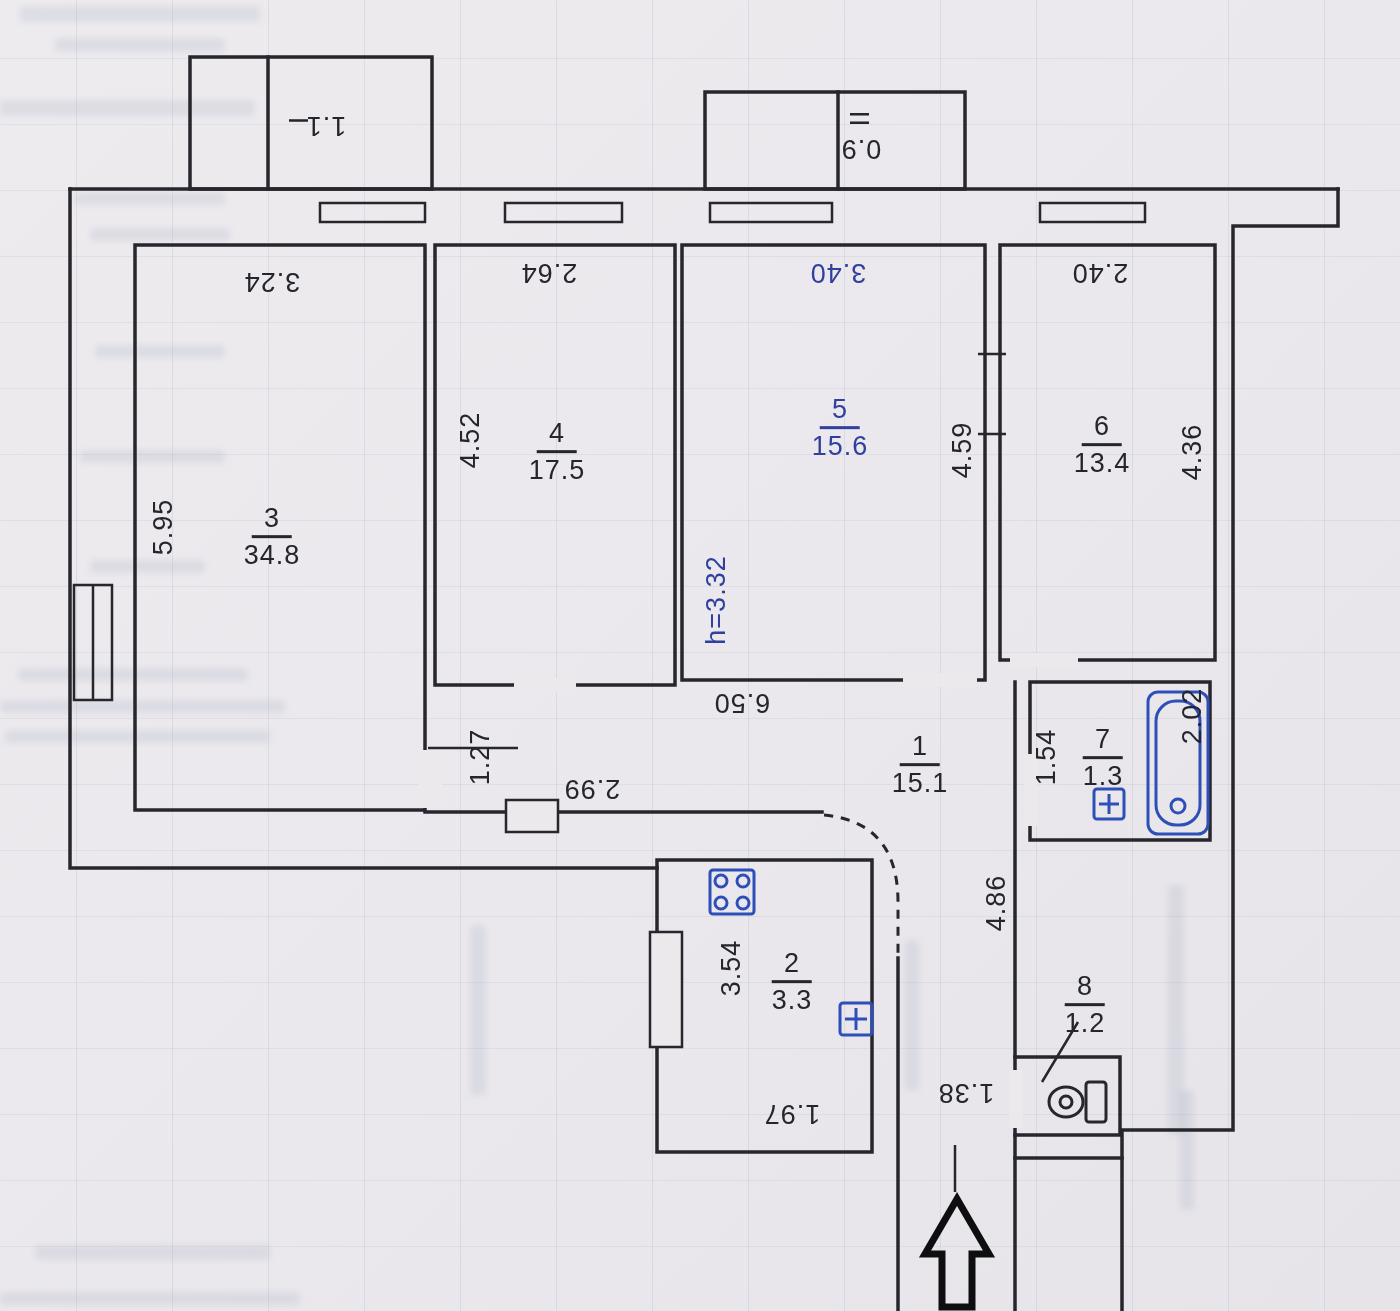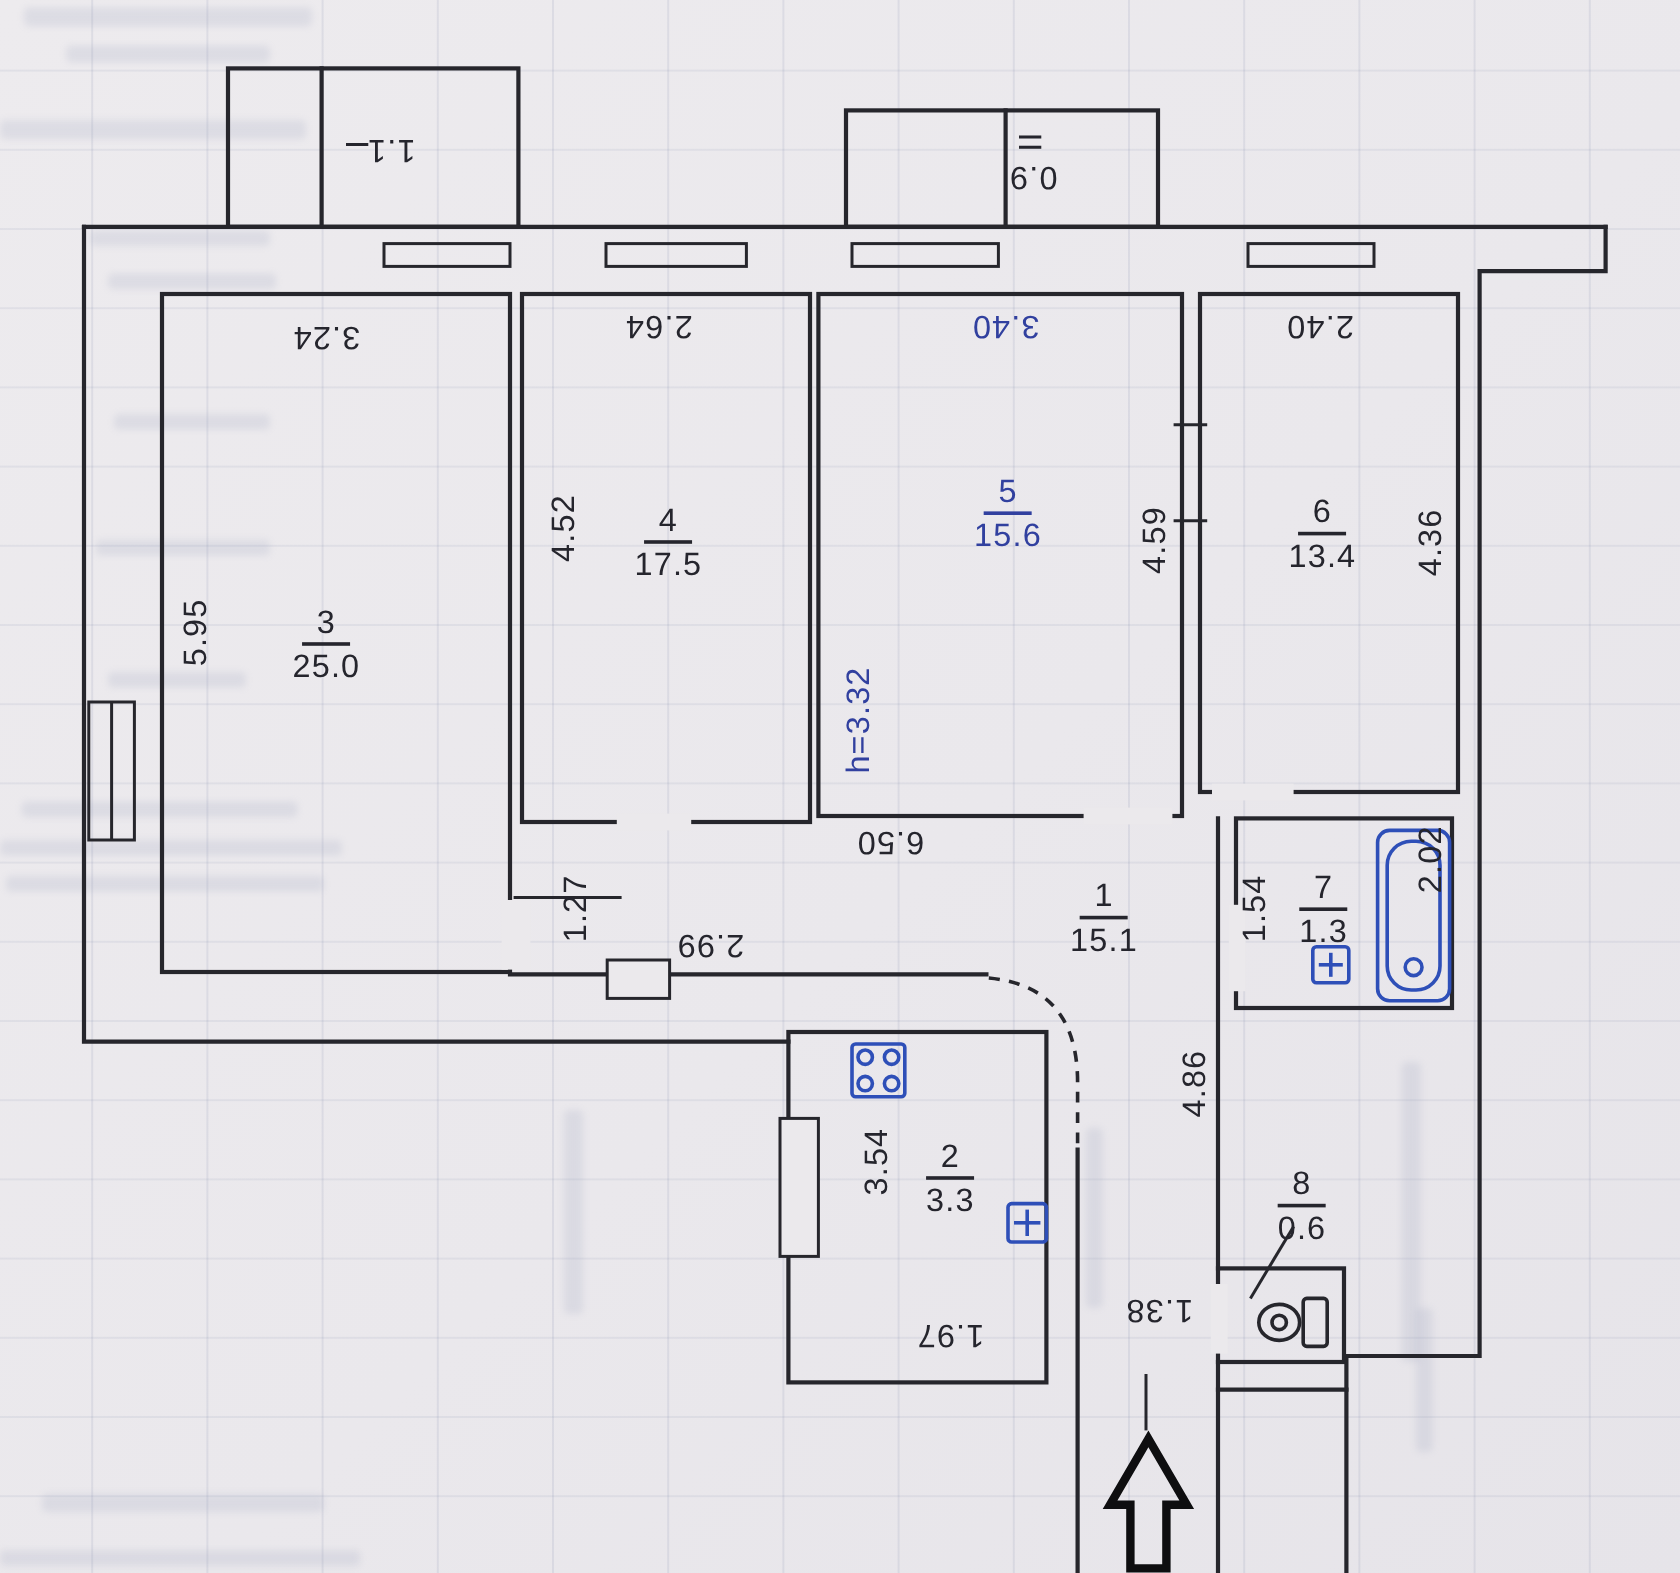--- a/index.html
+++ b/index.html
@@ -172,21 +172,21 @@
       <circle cx="1066" cy="1102" r="6"></circle>
     </g>
 
     <g stroke="#0e0e10" stroke-width="7" fill="none" stroke-linejoin="miter">
       <path d="M957,1199 L925,1254 H942 V1307 H972 V1254 H989 Z"></path>
     </g>
   </svg>
 
   <div class="frac" style="left:272px;top:537px">
     <div class="num">3</div>
-    <div class="area">25.0</div>
+    <div class="area">34.8</div>
   </div>
   <div class="frac" style="left:557px;top:452px">
     <div class="num">4</div>
     <div class="area">17.5</div>
   </div>
   <div class="frac blue" style="left:840px;top:428px">
     <div class="num">5</div>
     <div class="area">15.6</div>
   </div>
   <div class="frac" style="left:1102px;top:445px">
@@ -200,21 +200,21 @@
   <div class="frac" style="left:792px;top:982px">
     <div class="num">2</div>
     <div class="area">3.3</div>
   </div>
   <div class="frac" style="left:1103px;top:758px">
     <div class="num">7</div>
     <div class="area">1.3</div>
   </div>
   <div class="frac" style="left:1085px;top:1005px">
     <div class="num">8</div>
-    <div class="area">0.6</div>
+    <div class="area">1.2</div>
   </div>
 
   <div class="lbl r90" style="left:297px;top:121px">I</div>
   <div class="lbl r180" style="left:326px;top:125px">1.1</div>
   <div class="lbl r90" style="left:858px;top:119px">II</div>
   <div class="lbl r180" style="left:861px;top:148px">0.9</div>
 
   <div class="lbl r180" style="left:272px;top:281px">3.24</div>
   <div class="lbl r180" style="left:549px;top:272px">2.64</div>
   <div class="lbl r180 blue" style="left:838px;top:272px">3.40</div>

